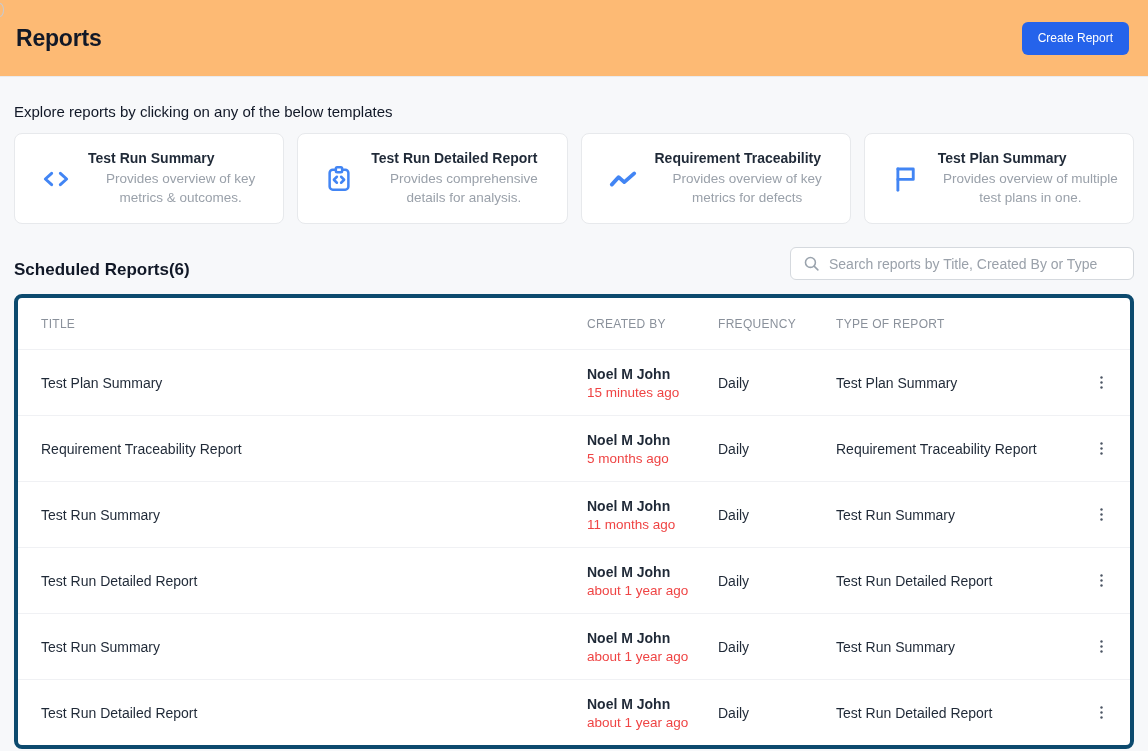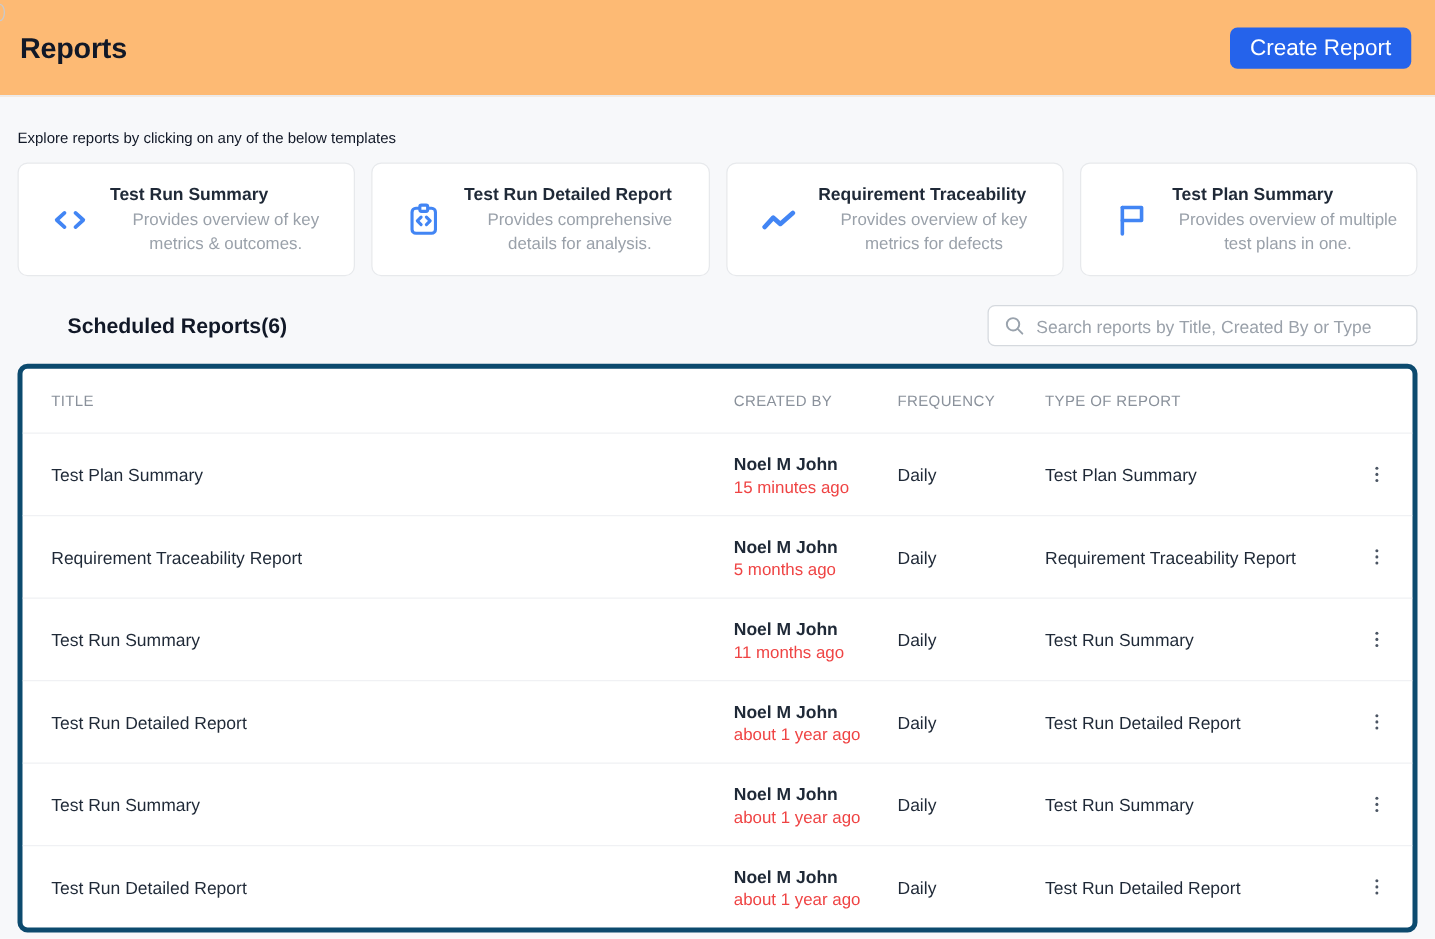--- a/index.html
+++ b/index.html
@@ -21,42 +21,42 @@
   }
   .page-title {
     font-size: 23px;
     font-weight: 700;
     color: #111827;
     letter-spacing: -0.2px;
   }
   .btn-primary {
     background: #2563eb;
     color: #ffffff;
-    font-size: 18px;
+    font-size: 12px;
     font-family: inherit;
     border: none;
     border-radius: 6px;
     height: 33px;
     padding: 0 16px;
     cursor: pointer;
   }
   
   .corner-artifact {
     position: absolute;
     left: -4px; top: 3px;
     width: 8px; height: 14px;
     border: 1px solid #c6cad1;
     border-radius: 50%;
     background: transparent;
   }
   
   .content { padding: 0 14px; }
   .explore-text {
     padding-top: 26px;
-    font-size: 12px;
+    font-size: 15px;
     color: #111827;
   }
   
   .cards {
     margin-top: 13px;
     display: grid;
     grid-template-columns: repeat(4, 1fr);
     gap: 13px;
   }
   .card {
@@ -81,23 +81,22 @@
   .card-desc {
     font-size: 13.5px;
     color: #9aa1aa;
     line-height: 19px;
     text-align: center;
   }
   
   .scheduled-bar {
     margin-top: 23px;
     display: flex;
-    align-items: center;
+    align-items: flex-end;
     justify-content: space-between;
-    margin-left: 40px;
   }
   .section-title {
     font-size: 17px;
     font-weight: 700;
     color: #111827;
   }
   .search-box {
     width: 344px;
     height: 33px;
     background: #ffffff;

